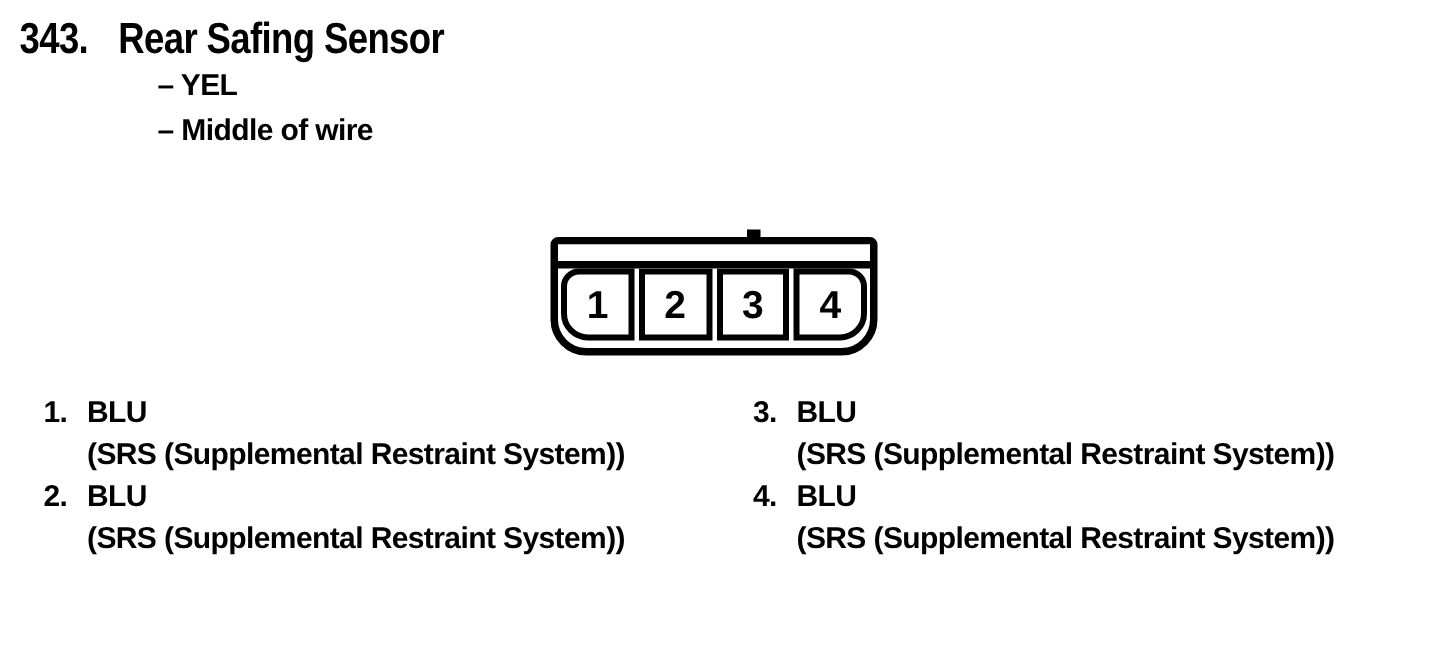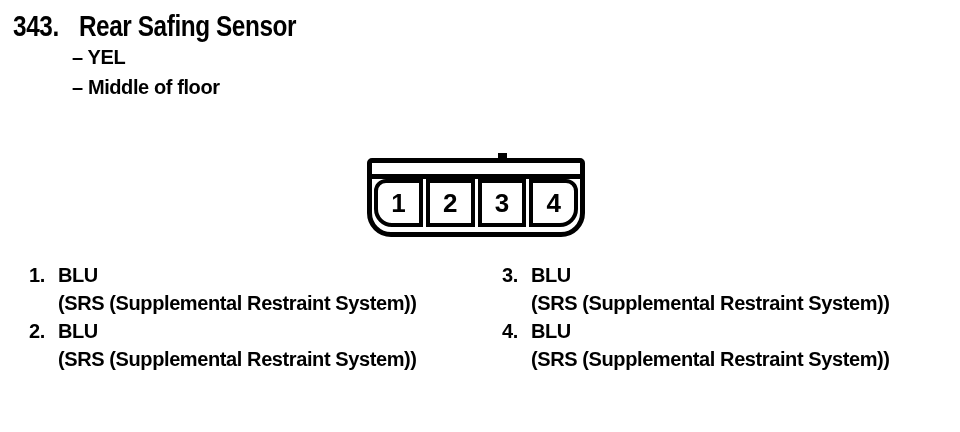--- a/index.html
+++ b/index.html
@@ -22,21 +22,21 @@
     font-weight: bold;
     line-height: 33px;
     white-space: nowrap;
     letter-spacing: -0.5px;
     transform: scaleX(0.84);
     transform-origin: left top;
   }
 
   .details {
     position: absolute;
-    left: 72px; top: 42px;
+    left: 105px; top: 42px;
     font-size: 20px;
     font-weight: bold;
     letter-spacing: -0.4px;
     line-height: 30px;
     white-space: nowrap;
   }
 
   
   .connector-wrap { position: absolute; left: 0; top: 0; }
   .connector {
@@ -96,21 +96,21 @@
 </head>
 <body>
 
 <div class="heading">
   <span>343.</span>
   <span>Rear Safing Sensor</span>
 </div>
 
 <div class="details">
   <div>– YEL</div>
-  <div>– Middle of floor</div>
+  <div>– Middle of wire</div>
 </div>
 
 <div class="connector-wrap">
   <div class="connector-notch"></div>
   <div class="connector">
     <div class="connector-band"></div>
     <div class="pin-row">
       <div class="pin-cavity first">1</div>
       <div class="pin-cavity">2</div>
       <div class="pin-cavity">3</div>

